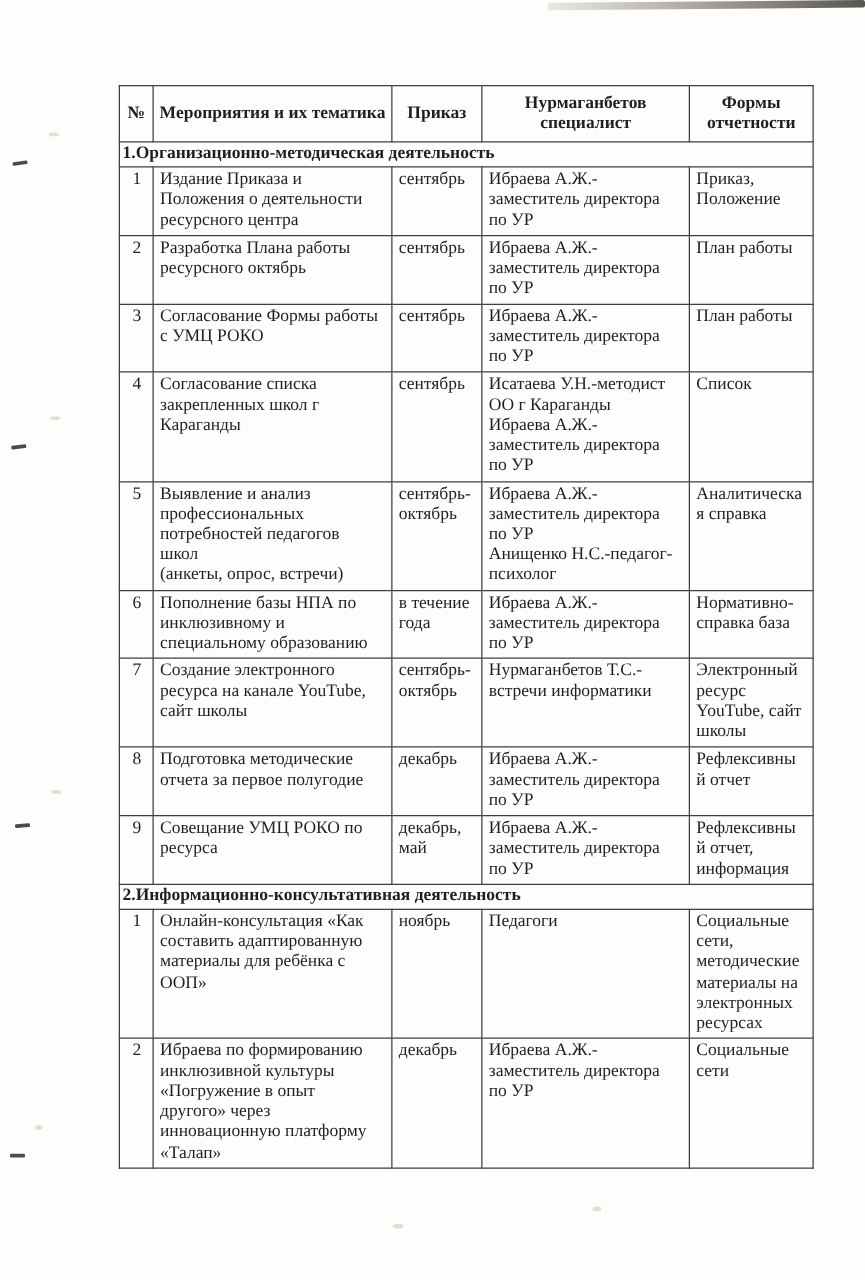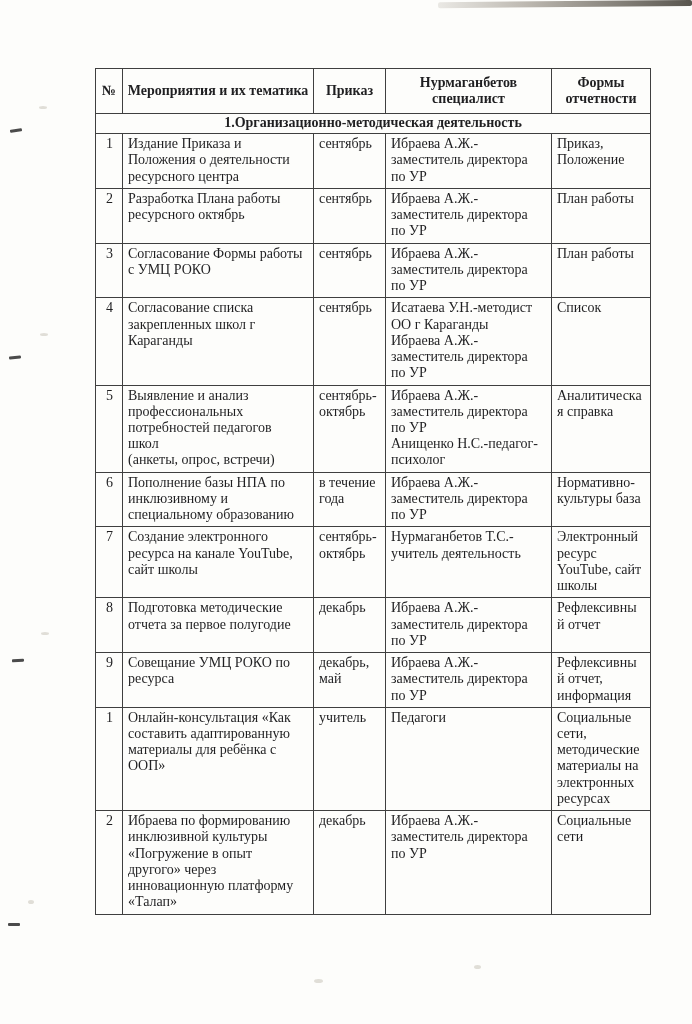--- a/index.html
+++ b/index.html
@@ -47,21 +47,21 @@
     vertical-align:top;
     padding:2px 4px 3px 5px;
     word-wrap:break-word;
   }
   table.plan th {
     font-weight:bold; text-align:center; vertical-align:middle;
     padding:3px 2px; height:38px; white-space:normal;
   }
   table.plan td { white-space:pre-line; }
   tr.section-row td {
-    text-align:center; font-weight:bold; white-space:normal;
+    font-weight:bold; white-space:normal;
     padding:1px 2px 2px 2px;
   }
   td.cell-num { text-align:center; padding-left:2px; padding-right:2px; }
 </style>
 </head>
 <body>
 
 <div class="page">
   <div class="smudge-top"></div>
   <div class="dash dash1"></div>
@@ -162,31 +162,31 @@
           <td class="cell-num">6</td>
           <td class="cell-activity">Пополнение базы НПА по
 инклюзивному и
 специальному образованию</td>
           <td class="cell-period">в течение
 года</td>
           <td class="cell-specialist">Ибраева А.Ж.-
 заместитель директора
 по УР</td>
           <td class="cell-report">Нормативно-
-культуры база</td>
+справка база</td>
         </tr>
         <tr>
           <td class="cell-num">7</td>
           <td class="cell-activity">Создание электронного
 ресурса на канале YouTube,
 сайт школы</td>
           <td class="cell-period">сентябрь-
 октябрь</td>
           <td class="cell-specialist">Нурмаганбетов Т.С.-
-учитель деятельность</td>
+встречи информатики</td>
           <td class="cell-report">Электронный
 ресурс
 YouTube, сайт
 школы</td>
         </tr>
         <tr>
           <td class="cell-num">8</td>
           <td class="cell-activity">Подготовка методические
 отчета за первое полугодие</td>
           <td class="cell-period">декабрь</td>
@@ -202,27 +202,30 @@
 ресурса</td>
           <td class="cell-period">декабрь,
 май</td>
           <td class="cell-specialist">Ибраева А.Ж.-
 заместитель директора
 по УР</td>
           <td class="cell-report">Рефлексивны
 й отчет,
 информация</td>
         </tr>
+        <tr class="section-row">
+          <td colspan="5">2.Информационно-консультативная деятельность</td>
+        </tr>
         <tr>
           <td class="cell-num">1</td>
           <td class="cell-activity">Онлайн-консультация «Как
 составить адаптированную
 материалы для ребёнка с
 ООП»</td>
-          <td class="cell-period">учитель</td>
+          <td class="cell-period">ноябрь</td>
           <td class="cell-specialist">Педагоги</td>
           <td class="cell-report">Социальные
 сети,
 методические
 материалы на
 электронных
 ресурсах</td>
         </tr>
         <tr>
           <td class="cell-num">2</td>

